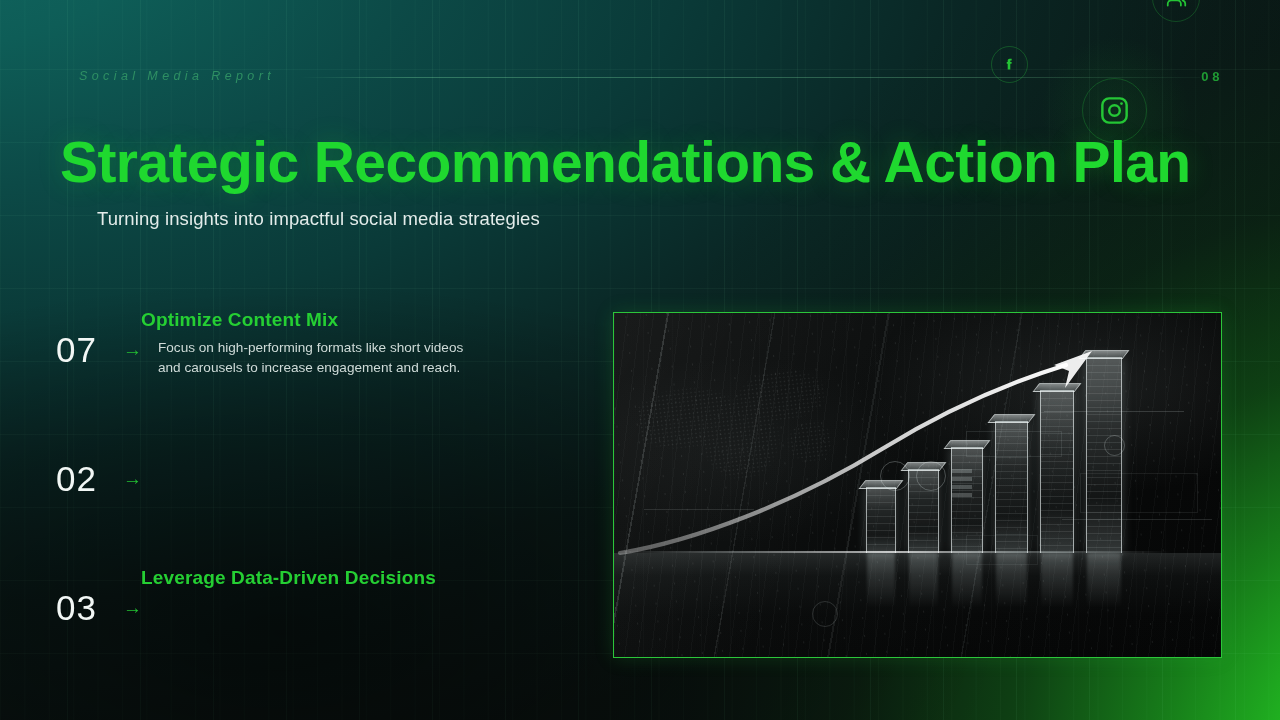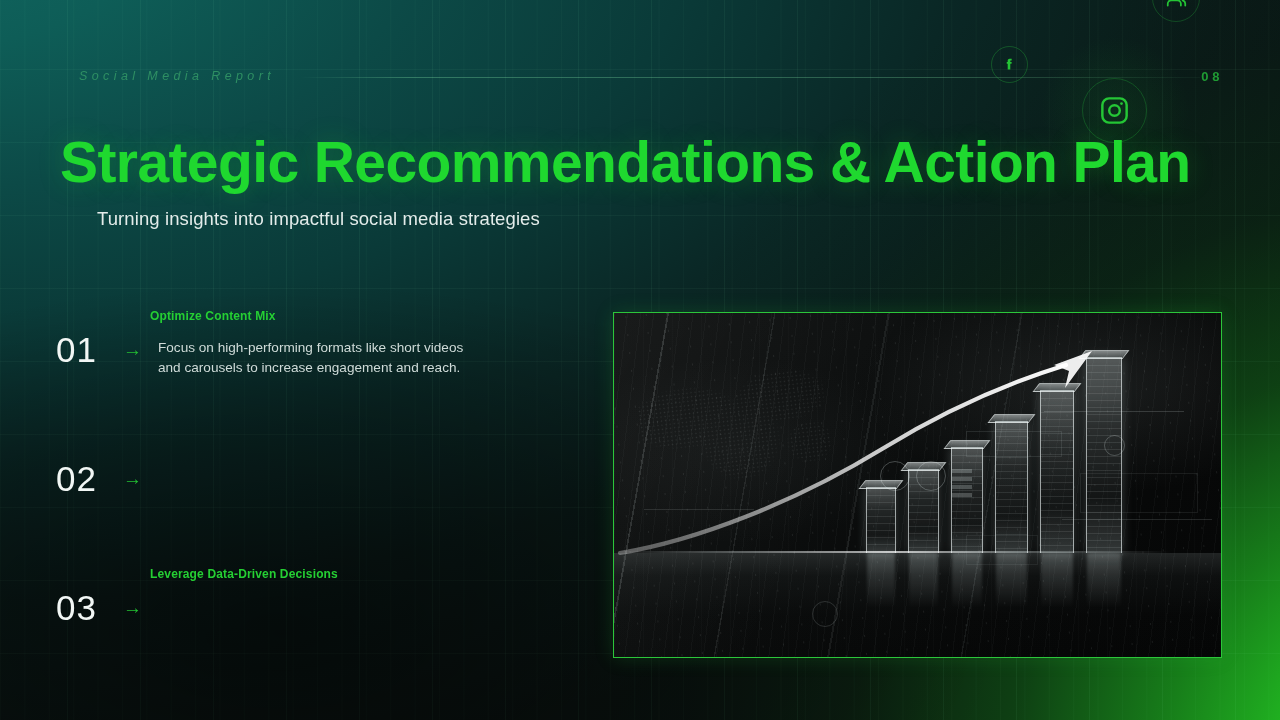--- a/index.html
+++ b/index.html
@@ -105,22 +105,22 @@
     position:absolute; left:56px; top:36px;
     font-size:35px; font-weight:300;
     color:#f2f7f5; letter-spacing:1px;
     line-height:1;
   }
   .rec-arrow {
     position:absolute; left:123px; top:44px;
     font-size:19px; color:#22c032; line-height:1;
   }
   .rec-heading {
-    position:absolute; left:150px; top:13px;
-    font-size:12px; font-weight:700;
+    position:absolute; left:141px; top:13px;
+    font-size:19px; font-weight:700;
     color:#25cf33; letter-spacing:0.15px;
     white-space:nowrap;
   }
   .rec-body {
     position:absolute; left:158px; top:42px; width:330px;
     font-size:13.6px; font-weight:400;
     color:#cfdbd8; line-height:20.2px;
   }
 
   
@@ -268,21 +268,21 @@
       <circle cx="12" cy="12" r="4.1"></circle>
       <circle cx="17.4" cy="6.6" r="1.05" fill="#25c636" stroke="none"></circle>
     </svg>
   </div>
 
   <h1 id="title">Strategic Recommendations &amp; Action Plan</h1>
   <div id="subtitle">Turning insights into impactful social media strategies</div>
 
   <div id="list">
     <div class="rec-item">
-      <div class="rec-num">01</div>
+      <div class="rec-num">07</div>
       <div class="rec-arrow">→</div>
       <div class="rec-heading">Optimize Content Mix</div>
       <div class="rec-body">Focus on high-performing formats like short videos and carousels to increase engagement and reach.</div>
     </div>
     <div class="rec-item">
       <div class="rec-num">02</div>
       <div class="rec-arrow">→</div>
     </div>
     <div class="rec-item">
       <div class="rec-num">03</div>

